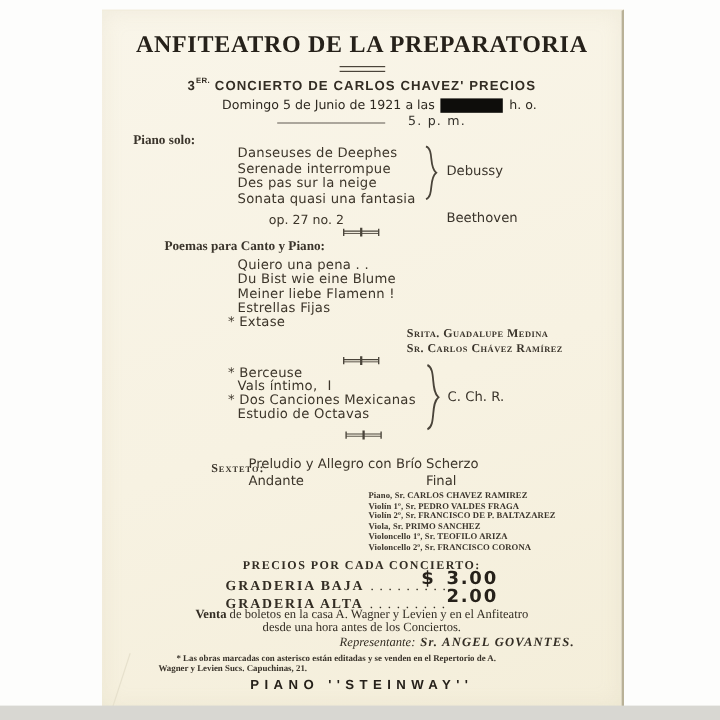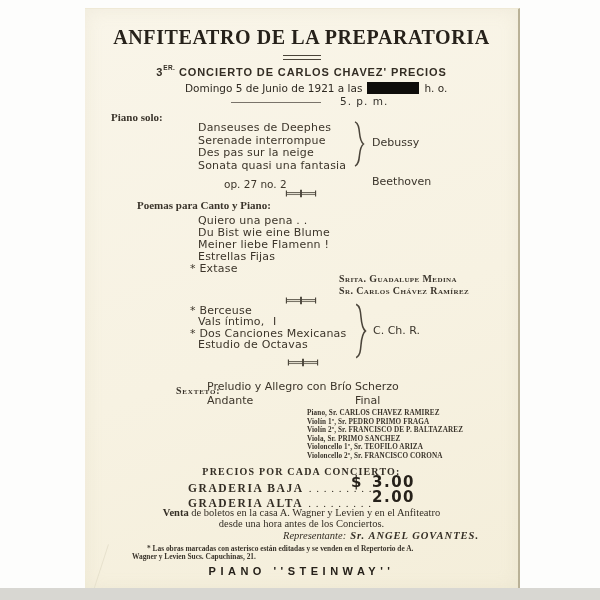--- a/index.html
+++ b/index.html
@@ -151,21 +151,21 @@
   <div class="abs movements" style="left:122px;top:371px;">
     <div>Preludio y Allegro con Brío</div>
     <div>Andante</div>
   </div>
   <div class="abs movements" style="left:270px;top:371px;">
     <div>Scherzo</div>
     <div>Final</div>
   </div>
   <div class="abs" style="left:222px;top:400px;">
     <div class="ensemble">Piano, Sr. CARLOS CHAVEZ RAMIREZ</div>
-    <div class="ensemble">Violín 1º, Sr. PEDRO PRIMO FRAGA</div>
+    <div class="ensemble">Violín 1º, Sr. PEDRO VALDES FRAGA</div>
     <div class="ensemble">Violín 2º, Sr. FRANCISCO DE P. BALTAZAREZ</div>
     <div class="ensemble">Viola, Sr. PRIMO SANCHEZ</div>
     <div class="ensemble">Violoncello 1º, Sr. TEOFILO ARIZA</div>
     <div class="ensemble">Violoncello 2º, Sr. FRANCISCO CORONA</div>
   </div>
 
   <div class="abs precios-heading">PRECIOS POR CADA CONCIERTO:</div>
   <div class="abs" style="left:103px;top:468px;white-space:nowrap;">
     <span class="price-label">GRADERIA BAJA</span>
     <span class="price-dots">. . . . . . . . .</span>

